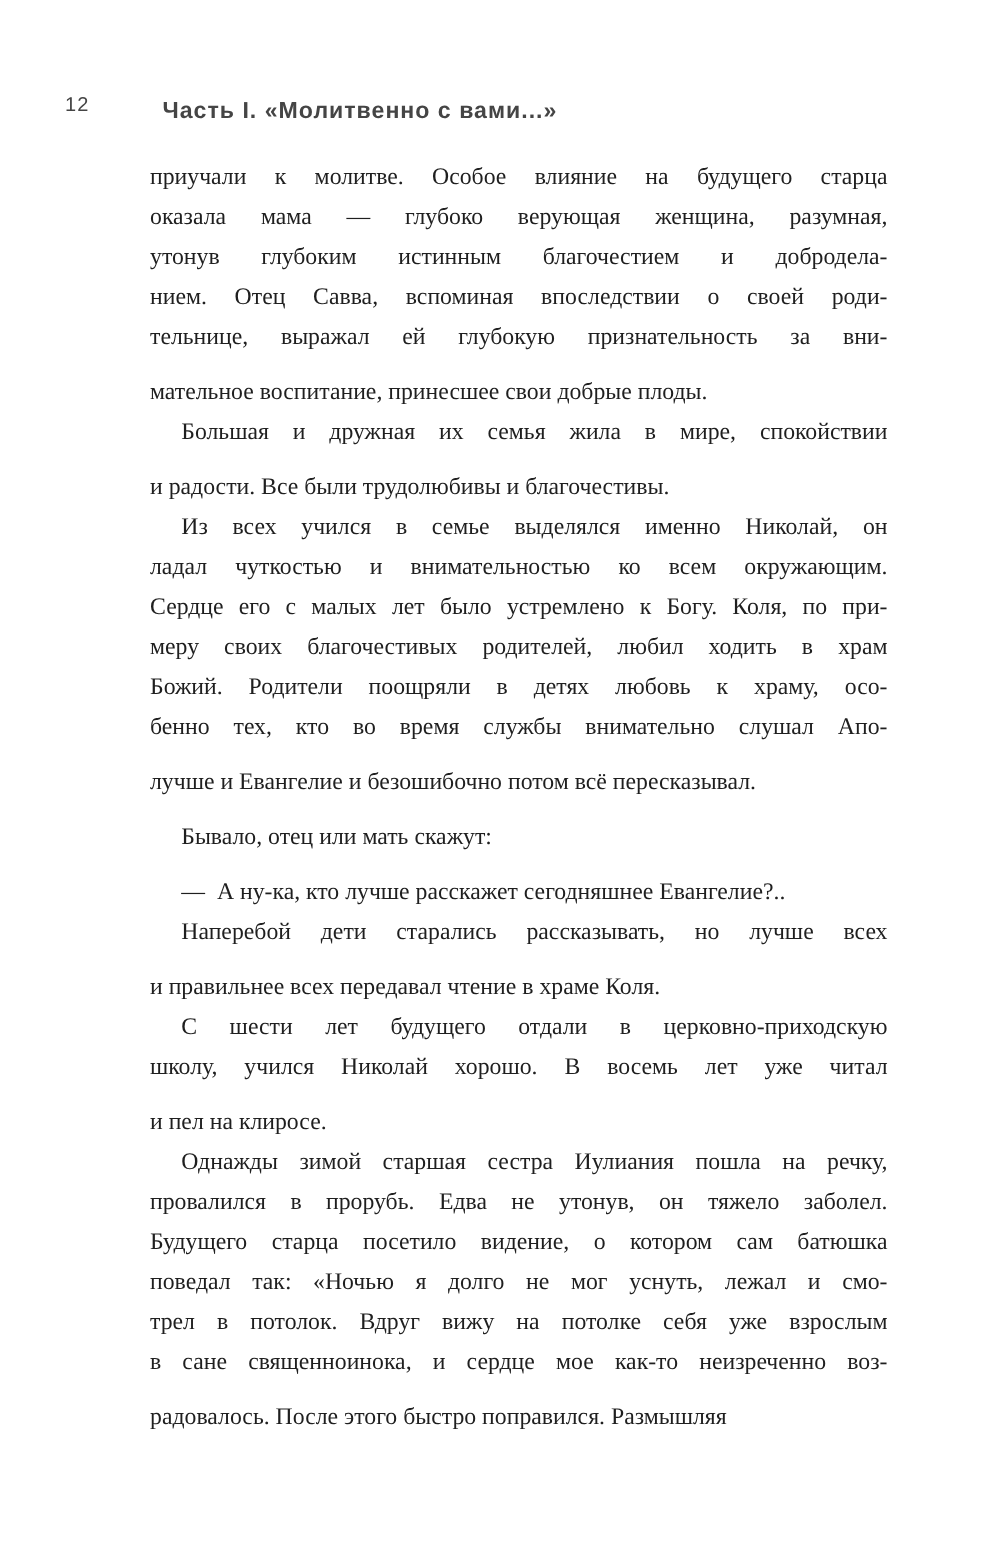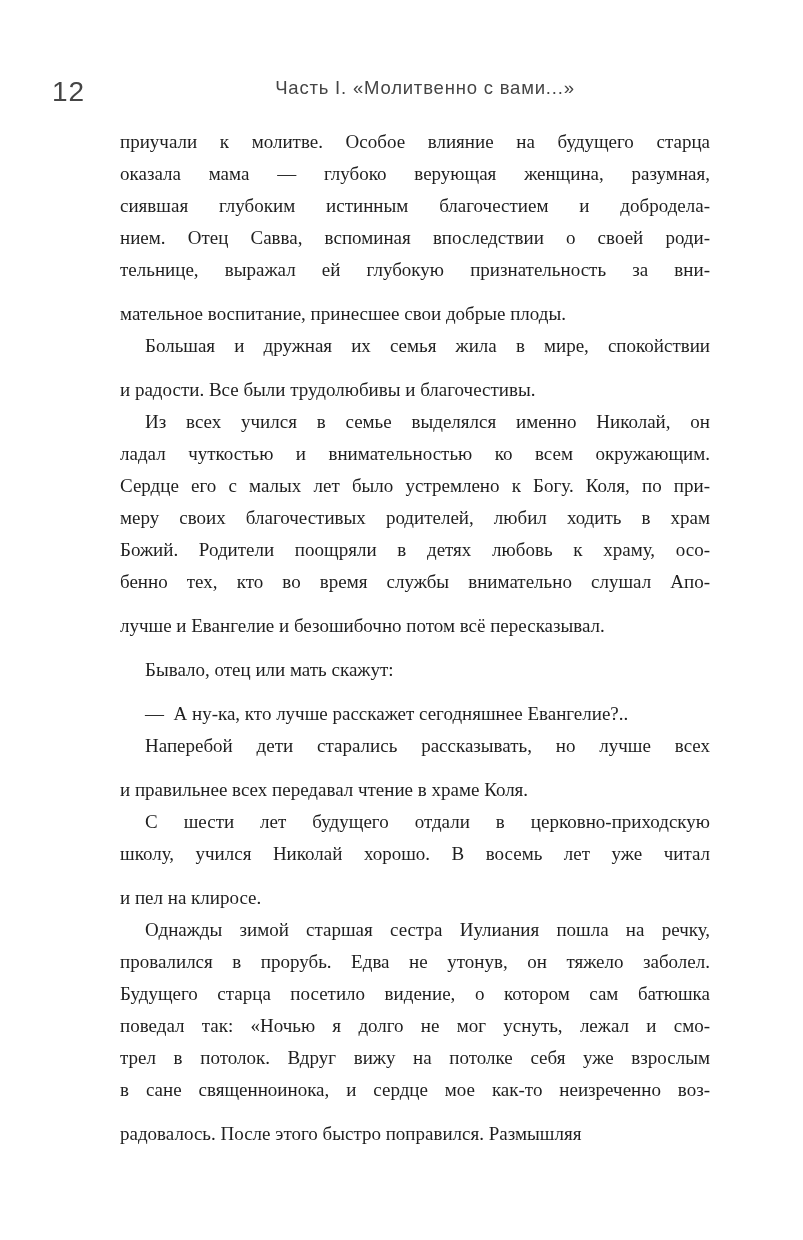--- a/index.html
+++ b/index.html
@@ -14,34 +14,34 @@
     background: #ffffff;
     overflow: hidden;
     font-family: "Liberation Serif", serif;
   }
   
   .page-number {
     position: absolute;
     left: 52px;
     top: 76px;
     font-family: "Liberation Sans", sans-serif;
-    font-size: 28px;
+    font-size: 16px;
     font-weight: 400;
     letter-spacing: 1px;
     color: #454545;
   }
   .running-header {
     position: absolute;
     left: 130px;
     top: 77px;
     width: 590px;
-    text-align: center;
+    text-align: left;
     font-family: "Liberation Sans", sans-serif;
     font-size: 18.5px;
-    font-weight: 400;
+    font-weight: 700;
     letter-spacing: 0.8px;
     color: #454545;
   }
   
   .body-text {
     position: absolute;
     left: 120px;
     top: 126px;
     width: 590px;
     font-family: "Liberation Serif", serif;
@@ -69,21 +69,21 @@
 </head>
 <body>
 
 <div class="page">
   <div class="page-number">12</div>
   <div class="running-header">Часть I. «Молитвенно с вами...»</div>
   <div class="body-text">
       <div class="paragraph">
         <div class="line">приучали к молитве. Особое влияние на будущего старца</div>
         <div class="line">оказала мама — глубоко верующая женщина, разумная,</div>
-        <div class="line">сиявшая глубоким истинным благочестием и добродела-</div>
+        <div class="line">утонув глубоким истинным благочестием и добродела-</div>
         <div class="line">нием. Отец Савва, вспоминая впоследствии о своей роди-</div>
         <div class="line">тельнице, выражал ей глубокую признательность за вни-</div>
         <div class="line last">мательное воспитание, принесшее свои добрые плоды.</div>
       </div>
       <div class="paragraph">
         <div class="line indent">Большая и дружная их семья жила в мире, спокойствии</div>
         <div class="line last">и радости. Все были трудолюбивы и благочестивы.</div>
       </div>
       <div class="paragraph">
         <div class="line indent">Из всех учился в семье выделялся именно Николай, он</div>

